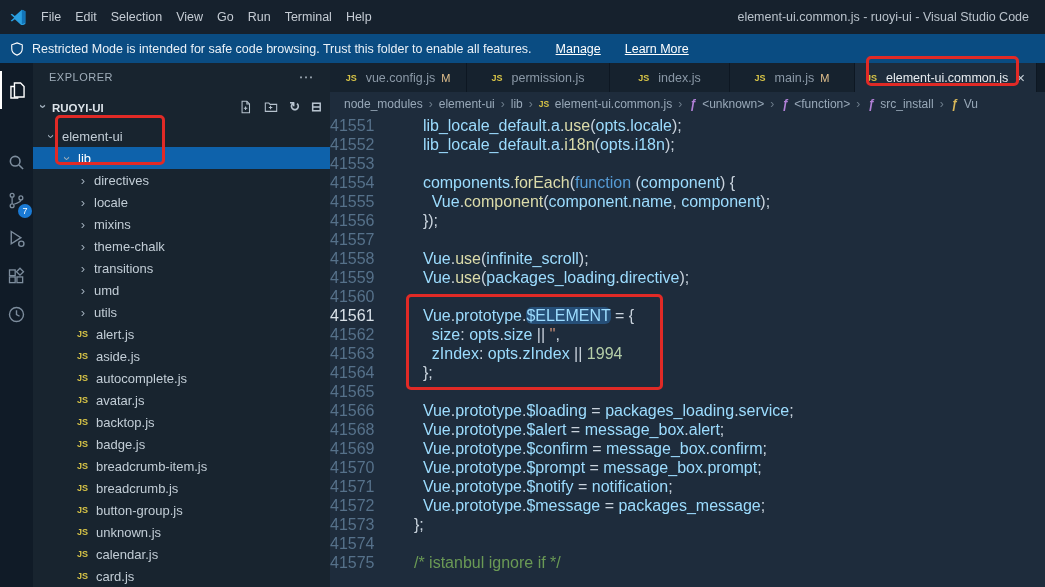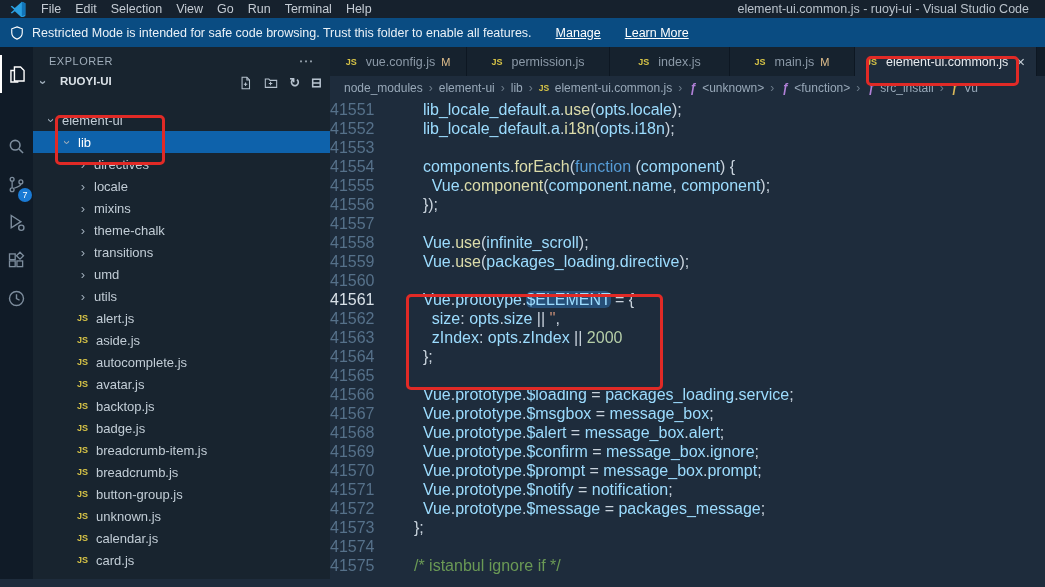--- a/index.html
+++ b/index.html
@@ -1,39 +1,39 @@
 <!DOCTYPE html>
 <html><head>
 <meta charset="utf-8">
 <style>
   *{margin:0;padding:0;box-sizing:border-box}
   html,body{width:1045px;height:587px;overflow:hidden}
   body{background:#1e2c3c;font-family:"Liberation Sans",sans-serif;position:relative;color:#ccd4dc}
   
-  .titlebar{height:18px;background:#16212d;display:flex;align-items:center;padding:0 8px;font-size:12.5px;color:#c5ccd4}
+  .titlebar{height:34px;background:#16212d;display:flex;align-items:center;padding:0 8px;font-size:12.5px;color:#c5ccd4}
   .vscode-logo{width:16px;height:16px;margin:0 8px 0 2px;flex-shrink:0}
   .menubar{display:flex;align-items:center}
   .menu-item{padding:0 7px;cursor:default}
   .window-title{margin-left:auto;color:#b9c2cb;padding-right:8px;white-space:nowrap}
   
   .banner{height:29px;background:#0a4c82;display:flex;align-items:center;padding:0 10px;font-size:12.5px;color:#eaf1f7;gap:8px}
   .banner .shield{display:flex;align-items:center}
   .banner a{color:#ffffff;text-decoration:underline;margin-left:16px;cursor:pointer}
   
   .main{display:flex;height:532px}
   .activitybar{width:33px;background:#101b27;display:flex;flex-direction:column;align-items:center;flex-shrink:0}
   .act-icon{width:33px;height:38px;display:flex;align-items:center;justify-content:center;position:relative;color:#7d8d9d;cursor:pointer}
   .act-icon.first{margin-top:8px;margin-bottom:34px}
   .act-icon.active{color:#ffffff;border-left:2px solid #fff}
   .scm-badge{position:absolute;bottom:1px;right:1px;background:#1a7ad4;color:#fff;border-radius:50%;min-width:14px;height:14px;font-size:9px;display:flex;align-items:center;justify-content:center}
   
   .sidebar{width:297px;background:#18242f;display:flex;flex-direction:column;font-size:13px;color:#c2cdd6;flex-shrink:0}
   .sidebar-header{height:28px;display:flex;align-items:center;padding:0 16px;font-size:11px;letter-spacing:.5px;color:#9fadba}
   .dots{margin-left:auto;font-size:15px;color:#aebac5;cursor:pointer}
-  .section-header{height:23px;display:flex;align-items:flex-start;font-weight:bold;font-size:11.5px;color:#dbe2e8;padding:0 8px 0 4px;gap:11px}
+  .section-header{height:23px;display:flex;align-items:flex-end;font-weight:bold;font-size:11.5px;color:#dbe2e8;padding:0 8px 0 4px;gap:3px}
   .section-icons{margin-left:auto;display:flex;gap:11px;color:#b6c2ce;align-items:center}
   .section-icons .sic{cursor:pointer;display:flex;align-items:center;font-size:13px}
   .tree{flex:1;overflow:hidden;padding-top:11px}
   .tree-row{height:22px;display:flex;align-items:center;gap:5px;cursor:pointer;white-space:nowrap}
   .tree-row.selected{background:#0e62ab;color:#ffffff}
   .chev{display:inline-block;font-size:13px;color:#9fadba;width:12px;text-align:center}
   .chev.open{transform:rotate(90deg)}
   .jsicon{color:#d7c447;font-weight:bold;font-size:9px;width:14px;letter-spacing:0}
   
   .editor-area{flex:1;display:flex;flex-direction:column;background:#1e2c3c;min-width:0}
@@ -364,45 +364,41 @@
         <div class="code-line active">
           <span class="ln">41561</span>
           <span class="lc">  <span class="tk-v">Vue</span><span class="tk-p">.</span><span class="tk-v">prototype</span><span class="tk-p">.</span><span class="tk-hl">$ELEMENT</span><span class="tk-p"> = {</span></span>
         </div>
         <div class="code-line">
           <span class="ln">41562</span>
           <span class="lc">    <span class="tk-v">size</span><span class="tk-p">: </span><span class="tk-v">opts</span><span class="tk-p">.</span><span class="tk-v">size</span><span class="tk-p"> || </span><span class="tk-s">''</span><span class="tk-p">,</span></span>
         </div>
         <div class="code-line">
           <span class="ln">41563</span>
-          <span class="lc">    <span class="tk-v">zIndex</span><span class="tk-p">: </span><span class="tk-v">opts</span><span class="tk-p">.</span><span class="tk-v">zIndex</span><span class="tk-p"> || </span><span class="tk-n">2000</span></span>
+          <span class="lc">    <span class="tk-v">zIndex</span><span class="tk-p">: </span><span class="tk-v">opts</span><span class="tk-p">.</span><span class="tk-v">zIndex</span><span class="tk-p"> || </span><span class="tk-n">1994</span></span>
         </div>
         <div class="code-line">
           <span class="ln">41564</span>
           <span class="lc">  <span class="tk-p">};</span></span>
         </div>
         <div class="code-line">
           <span class="ln">41565</span>
           <span class="lc"></span>
         </div>
         <div class="code-line">
           <span class="ln">41566</span>
           <span class="lc">  <span class="tk-v">Vue</span><span class="tk-p">.</span><span class="tk-v">prototype</span><span class="tk-p">.</span><span class="tk-v">$loading</span><span class="tk-p"> = </span><span class="tk-v">packages_loading</span><span class="tk-p">.</span><span class="tk-v">service</span><span class="tk-p">;</span></span>
         </div>
         <div class="code-line">
-          <span class="ln">41567</span>
-          <span class="lc">  <span class="tk-v">Vue</span><span class="tk-p">.</span><span class="tk-v">prototype</span><span class="tk-p">.</span><span class="tk-v">$msgbox</span><span class="tk-p"> = </span><span class="tk-v">message_box</span><span class="tk-p">;</span></span>
-        </div>
-        <div class="code-line">
           <span class="ln">41568</span>
           <span class="lc">  <span class="tk-v">Vue</span><span class="tk-p">.</span><span class="tk-v">prototype</span><span class="tk-p">.</span><span class="tk-v">$alert</span><span class="tk-p"> = </span><span class="tk-v">message_box</span><span class="tk-p">.</span><span class="tk-v">alert</span><span class="tk-p">;</span></span>
         </div>
         <div class="code-line">
           <span class="ln">41569</span>
-          <span class="lc">  <span class="tk-v">Vue</span><span class="tk-p">.</span><span class="tk-v">prototype</span><span class="tk-p">.</span><span class="tk-v">$confirm</span><span class="tk-p"> = </span><span class="tk-v">message_box</span><span class="tk-p">.</span><span class="tk-v">ignore</span><span class="tk-p">;</span></span>
+          <span class="lc">  <span class="tk-v">Vue</span><span class="tk-p">.</span><span class="tk-v">prototype</span><span class="tk-p">.</span><span class="tk-v">$confirm</span><span class="tk-p"> = </span><span class="tk-v">message_box</span><span class="tk-p">.</span><span class="tk-v">confirm</span><span class="tk-p">;</span></span>
         </div>
         <div class="code-line">
           <span class="ln">41570</span>
           <span class="lc">  <span class="tk-v">Vue</span><span class="tk-p">.</span><span class="tk-v">prototype</span><span class="tk-p">.</span><span class="tk-v">$prompt</span><span class="tk-p"> = </span><span class="tk-v">message_box</span><span class="tk-p">.</span><span class="tk-v">prompt</span><span class="tk-p">;</span></span>
         </div>
         <div class="code-line">
           <span class="ln">41571</span>
           <span class="lc">  <span class="tk-v">Vue</span><span class="tk-p">.</span><span class="tk-v">prototype</span><span class="tk-p">.</span><span class="tk-v">$notify</span><span class="tk-p"> = </span><span class="tk-v">notification</span><span class="tk-p">;</span></span>
         </div>
         <div class="code-line">

